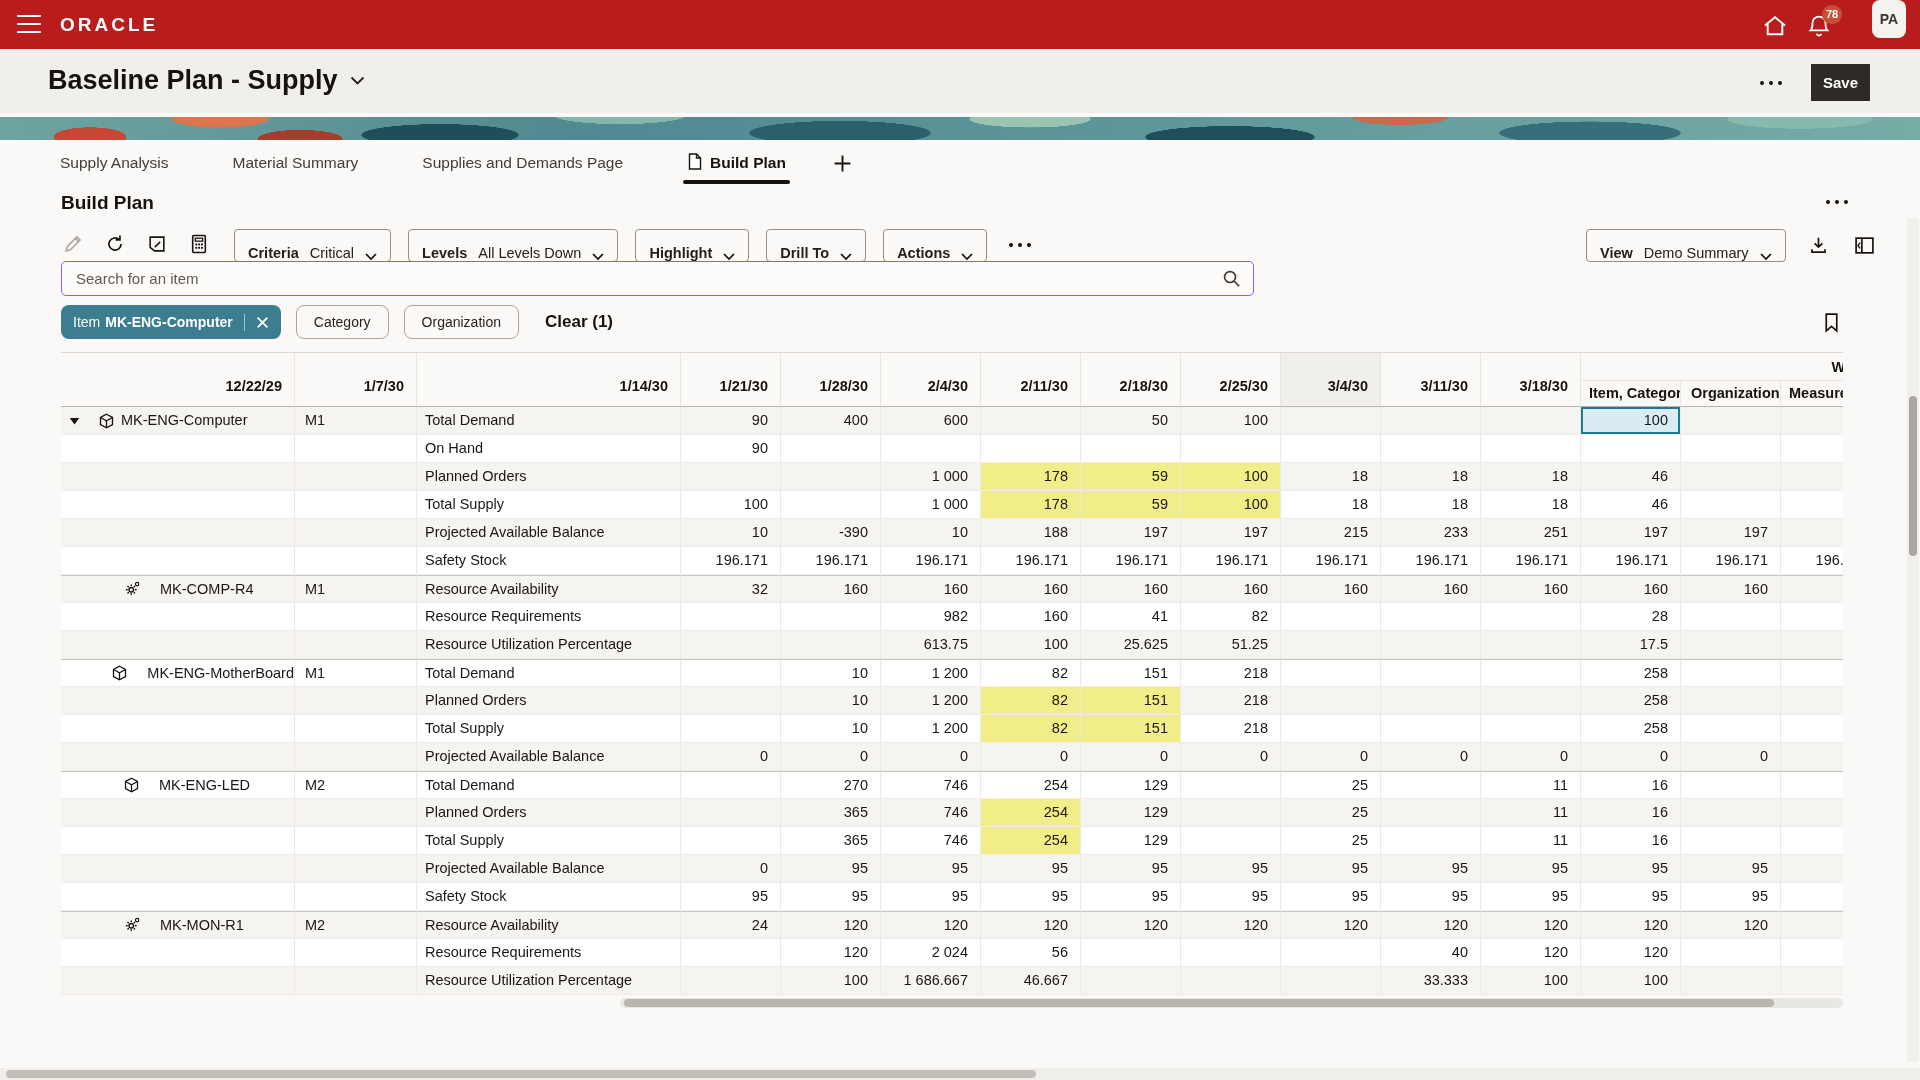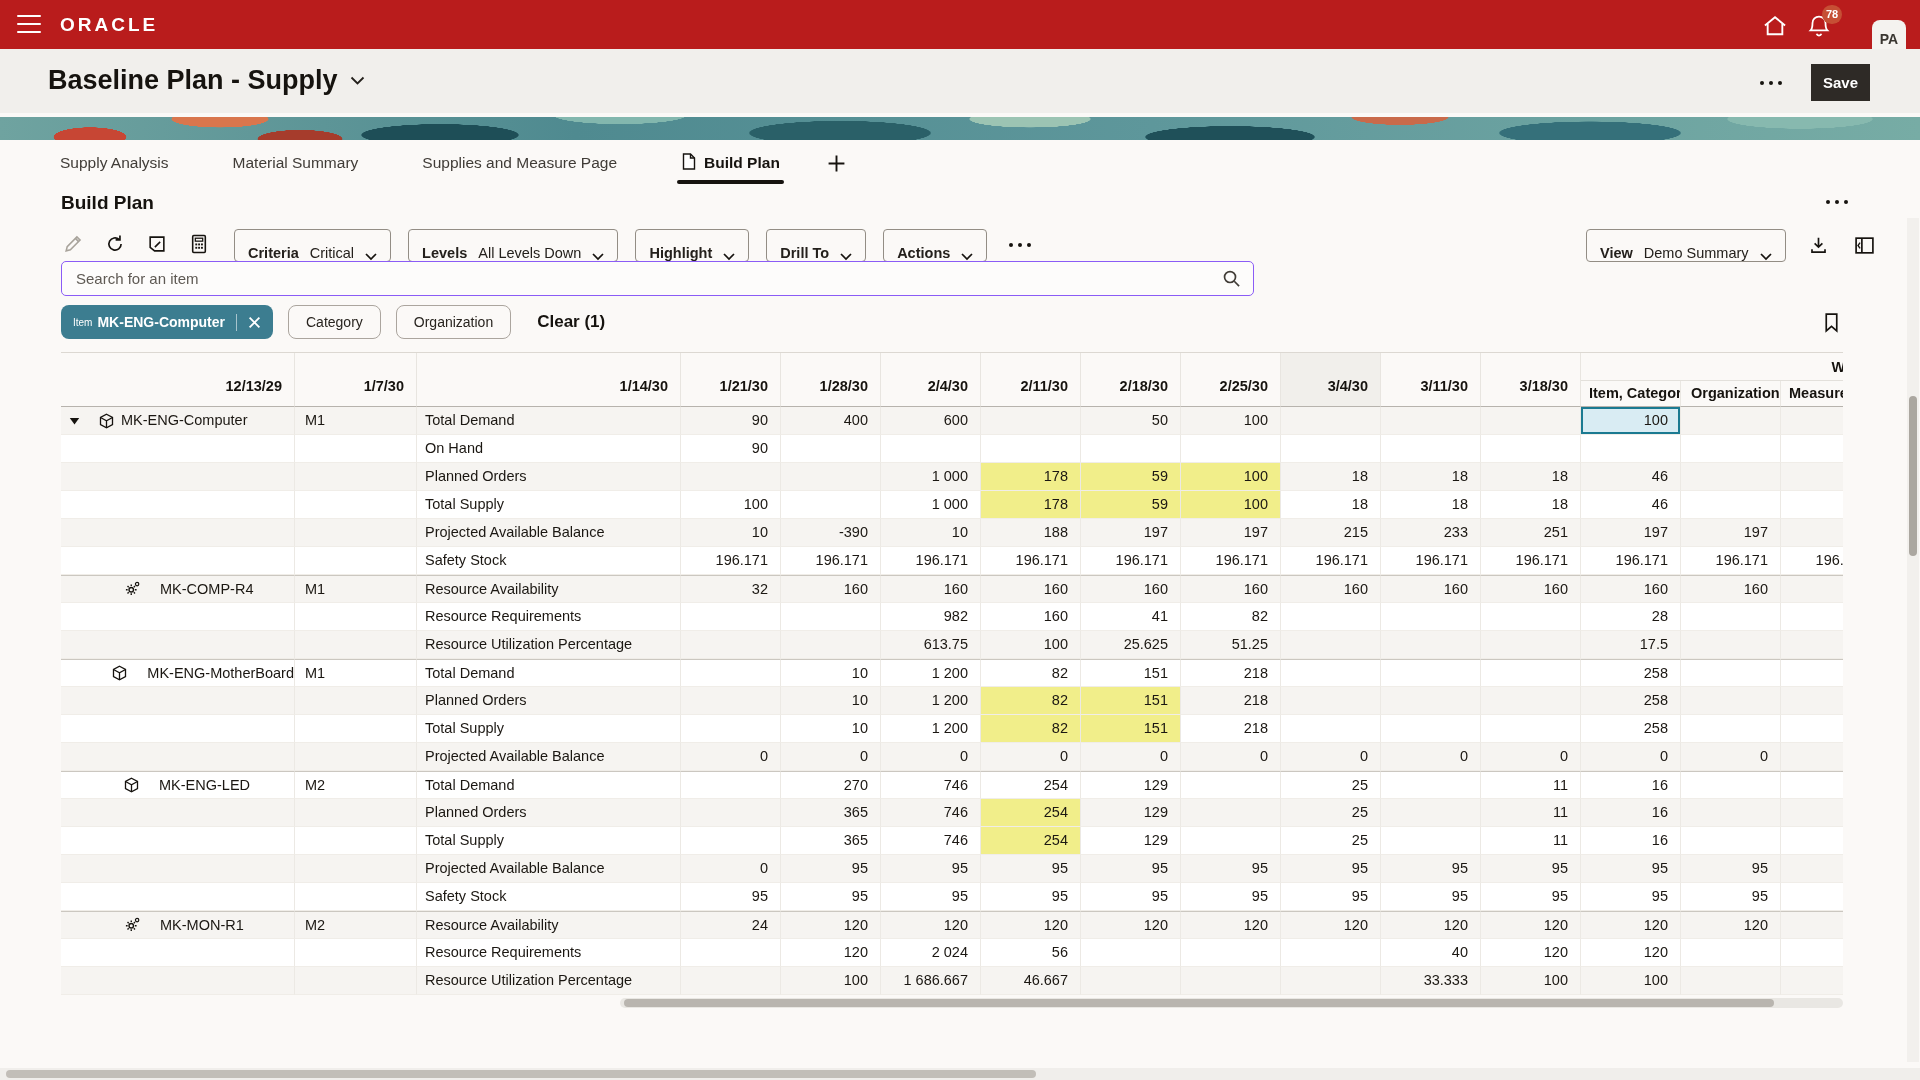--- a/index.html
+++ b/index.html
@@ -8,21 +8,21 @@
 
   
   .topbar { position:absolute; top:0; left:0; width:1920px; height:49px; background:#b91c1c; display:flex; align-items:center; }
   .hamburger { position:absolute; left:16px; top:13px; width:26px; height:22px; display:flex; flex-direction:column; justify-content:space-between; padding:2px 1px; cursor:pointer; }
   .hamburger i { display:block; height:2.4px; background:#fff; border-radius:1px; }
   .logo { position:absolute; left:60px; top:14px; color:#fff; font-size:19px; font-weight:700; letter-spacing:3px; }
   .tb-icon { position:absolute; top:13px; width:26px; height:26px; }
   .home-btn { left:1762px; }
   .bell-btn { left:1806px; }
   .badge { position:absolute; left:1822px; top:5px; min-width:20px; height:19px; border-radius:10px; background:#C64F35; color:#fff; font-size:11px; font-weight:700; line-height:19px; text-align:center; padding:0 4px; }
-  .avatar { position:absolute; left:1872px; top:20px; width:34px; height:38px; border-radius:8px; background:#F4F2EF; color:#3A3631; font-size:14px; font-weight:700; display:flex; align-items:center; justify-content:center; }
+  .avatar { position:absolute; left:1872px; top:0; width:34px; height:38px; border-radius:8px; background:#F4F2EF; color:#3A3631; font-size:14px; font-weight:700; display:flex; align-items:center; justify-content:center; }
 
   
   .pagehead { position:absolute; top:49px; left:0; width:1920px; height:64px; background:#F1EFEC; }
   .title-wrap { position:absolute; left:48px; top:16px; display:flex; align-items:center; gap:12px; cursor:pointer; }
   .page-title { font-size:27px; font-weight:700; color:#16130F; }
   .hd-dots { position:absolute; left:1760px; top:32px; }
   .dots { display:inline-flex; gap:5px; align-items:center; }
   .dots i { width:4px; height:4px; border-radius:50%; background:#16130F; display:block; }
   .save-btn { position:absolute; left:1811px; top:15px; width:59px; height:37px; background:#2E2A26; color:#fff; border:none; border-radius:0; font-size:15px; font-weight:700; font-family:inherit; cursor:pointer; }
 
@@ -69,21 +69,21 @@
 
   
   .searchbox { position:absolute; left:61px; top:261px; width:1193px; height:35px; border:1px solid #8b5cf6; border-radius:5px; background:#FDFCFB; display:flex; align-items:center; }
   .searchbox input { flex:1; border:none; outline:none; background:transparent; font-family:inherit; font-size:15px; color:#24201C; padding:0 14px; }
   .searchbox input::placeholder { color:#5F5A54; opacity:1; }
   .search-ic { margin-right:12px; display:flex; }
 
   
   .chiprow { position:absolute; left:61px; top:305px; width:1800px; height:34px; display:flex; align-items:center; }
   .chip-active { display:flex; align-items:center; height:34px; background:#3C7D90; border-radius:8px; color:#fff; padding:0 12px; cursor:pointer; }
-  .chip-active .pfx { font-size:10px; margin-right:5px; }
+  .chip-active .pfx { font-size:14px; margin-right:5px; }
   .chip-active .vname { font-size:14px; font-weight:700; }
   .chip-active .divider { width:1px; height:17px; background:rgba(255,255,255,.55); margin:0 11px; }
   .chip-x { display:flex; cursor:pointer; }
   .chip-list { display:flex; gap:15px; margin-left:15px; }
   .chip { display:flex; align-items:center; height:34px; border:1px solid #ABA59E; border-radius:8px; padding:0 17px; font-size:14px; color:#28241F; background:transparent; cursor:pointer; }
   .clear-btn { margin-left:26px; border:none; background:transparent; font-family:inherit; font-size:17px; font-weight:700; color:#16130F; cursor:pointer; }
   .bookmark { position:absolute; left:1822px; top:312px; cursor:pointer; }
 
   
   .grid { position:absolute; left:61px; top:352px; width:1782px; display:grid; overflow:hidden; border-top:1px solid #DCD8D2; background:#FBF9F7; }
@@ -160,21 +160,21 @@
 
 <div class="tabrow">
   <div class="tablist">
       <div class="tab">
         <span>Supply Analysis</span>
       </div>
       <div class="tab">
         <span>Material Summary</span>
       </div>
       <div class="tab">
-        <span>Supplies and Measure Page</span>
+        <span>Supplies and Demands Page</span>
       </div>
       <div class="tab active">
         <span class="ticon"><svg width="15" height="17" viewBox="0 0 15 17">
             <path d="M2.5 1h7l4 4v11h-11z" fill="#fff" stroke="#16130F" stroke-width="1.4"></path>
             <path d="M9.5 1v4h4" fill="none" stroke="#16130F" stroke-width="1.4"></path>
           </svg></span>
         <span>Build Plan</span>
       </div>
     </div>
   <button class="add-tab">
@@ -329,21 +329,21 @@
 <span class="bookmark">
   <svg width="19" height="21" viewBox="0 0 18 20">
       <path d="M4 2h10v16l-5-4.3L4 18z" fill="none" stroke="#16130F" stroke-width="1.6"></path>
     </svg>
 </span>
 
 <div class="grid" style="grid-template-columns: 234px 122px 264px repeat(12, 100px);">
     <div class="hA"></div>
     <div class="hA"></div>
     <div class="hA week">Week</div>
-    <div class="hdate">12/13/29</div>
+    <div class="hdate">12/22/29</div>
     <div class="hdate">1/7/30</div>
     <div class="hdate">1/14/30</div>
     <div class="hdate">1/21/30</div>
     <div class="hdate">1/28/30</div>
     <div class="hdate">2/4/30</div>
     <div class="hdate">2/11/30</div>
     <div class="hdate">2/18/30</div>
     <div class="hdate">2/25/30</div>
     <div class="hdate current">3/4/30</div>
     <div class="hdate">3/11/30</div>

